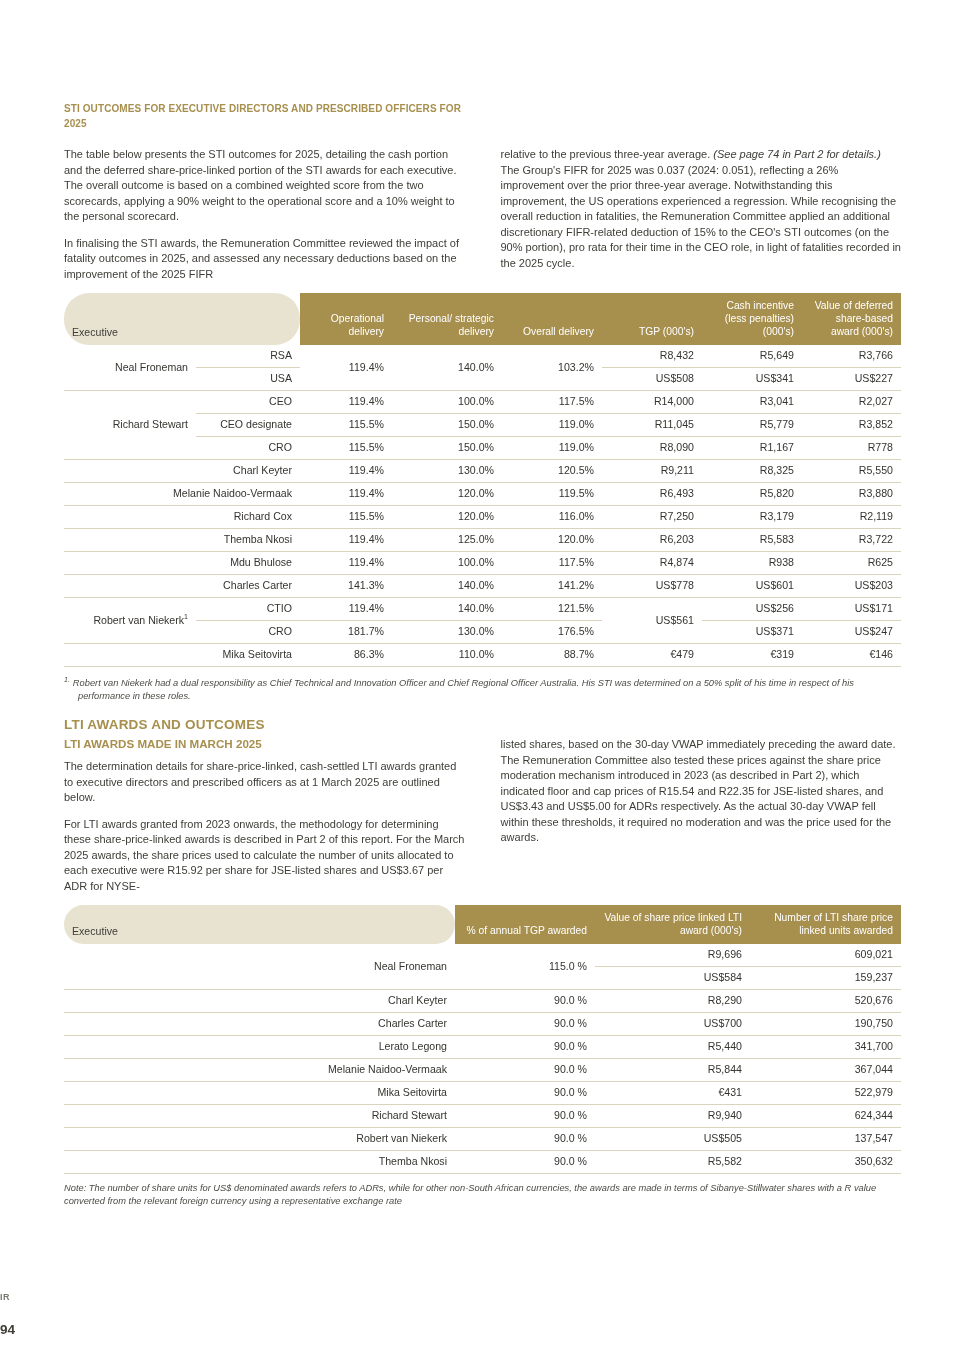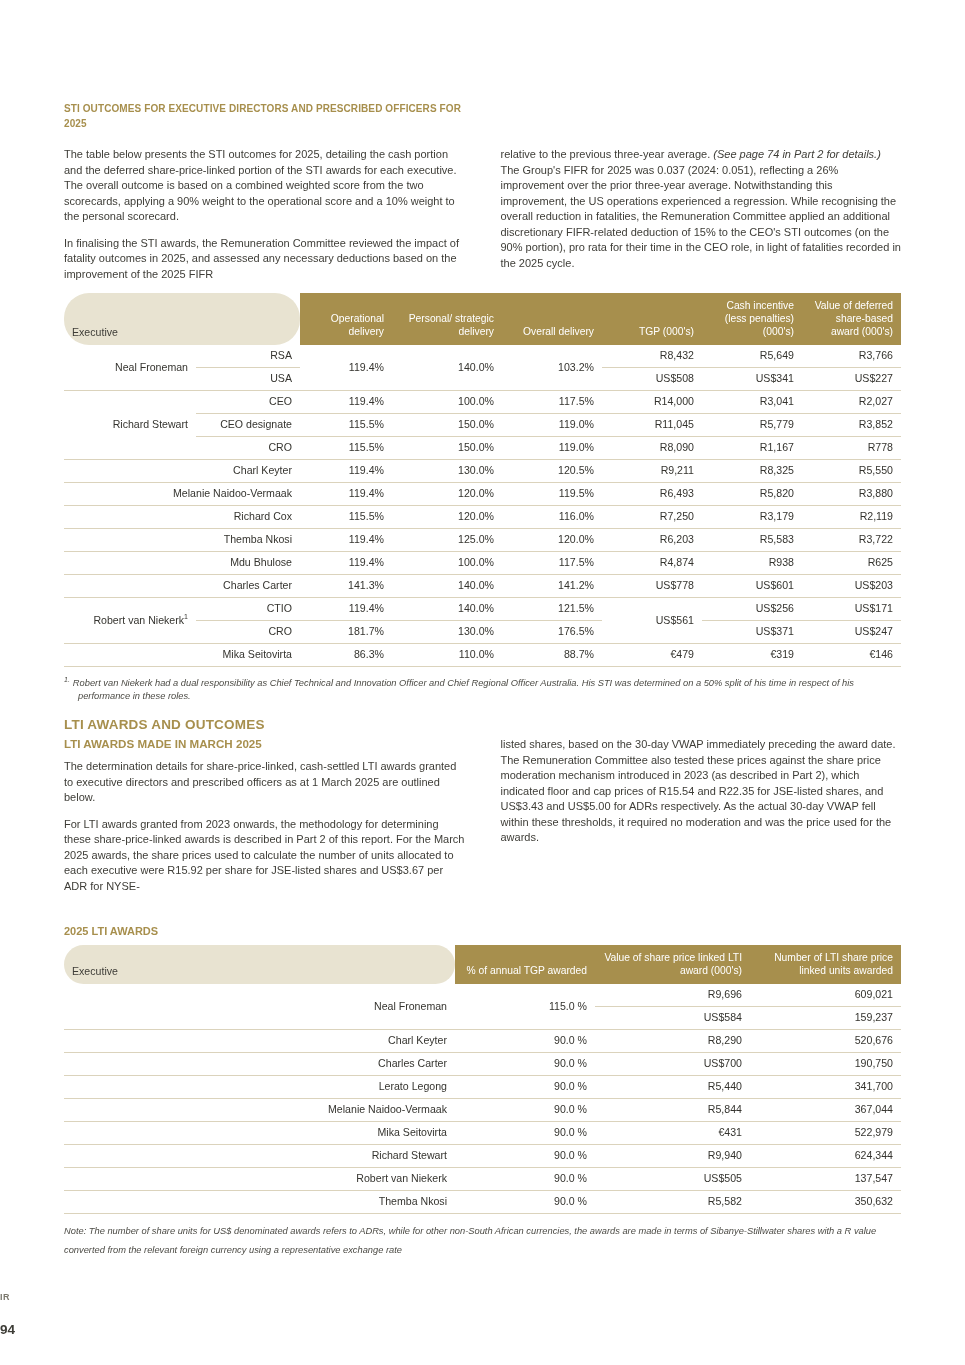--- a/index.html
+++ b/index.html
@@ -30,21 +30,21 @@
   .data-table td.cell-num { text-align:right; }
   .data-table td[data-name="executive-name-cell"] { padding-left:10px; }
   .data-table td sup { font-size:7px; line-height:0; }
 
   .footnote { font-size:9.3px; font-style:italic; color:#4c4b45; margin-top:7px; line-height:12.5px; padding-left:14px; text-indent:-14px; }
   .footnote sup { font-size:7px; font-style:italic; margin-right:3px; }
 
   .lti-main-heading { font-size:13.5px; margin-top:15px; margin-bottom:5px; letter-spacing:0.2px; }
   .lti-sub-heading { font-size:11.6px; margin-bottom:9px; }
 
-  .note { font-size:9.3px; font-style:italic; color:#4c4b45; margin-top:8px; line-height:19px; }
+  .note { font-size:9.3px; font-style:italic; color:#4c4b45; margin-top:8px; line-height:13px; }
 
   .page-footer { position:absolute; bottom:28px; left:0; width:100%; display:flex; justify-content:center; align-items:baseline; gap:20px;flex-direction:column; }
   .footer-ir { font-size:9px; font-weight:bold; color:#7b786d; letter-spacing:0.6px; }
   .footer-num { font-size:13.5px; font-weight:bold; color:#3e3d37; }
 </style>
 </head>
 <body>
 
 <div class="page" data-name="report-page">
   <div class="content" data-name="page-content">
@@ -223,21 +223,20 @@
         <div id="lti-col-left" data-name="lti-intro-left-paragraphs">
             <p data-name="paragraph">The determination details for share-price-linked, cash-settled LTI awards granted to executive directors and prescribed officers as at 1 March 2025 are outlined below.</p>
             <p data-name="paragraph">For LTI awards granted from 2023 onwards, the methodology for determining these share-price-linked awards is described in Part 2 of this report. For the March 2025 awards, the share prices used to calculate the number of units allocated to each executive were R15.92 per share for JSE-listed shares and US$3.67 per ADR for NYSE-</p>
           </div>
       </div>
       <div class="col" id="lti-col-right" data-name="lti-intro-right-column">
           <p data-name="paragraph">listed shares, based on the 30-day VWAP immediately preceding the award date. The Remuneration Committee also tested these prices against the share price moderation mechanism introduced in 2023 (as described in Part 2), which indicated floor and cap prices of R15.54 and R22.35 for JSE-listed shares, and US$3.43 and US$5.00 for ADRs respectively. As the actual 30-day VWAP fell within these thresholds, it required no moderation and was the price used for the awards.</p>
         </div>
     </div>
 
-    <h3 class="gold-heading table-title lti-table-title" data-name="lti-table-title">2025 LTI AWARDS</h3>
 
     <table class="data-table" data-name="lti-awards-table">
       <colgroup>
         <col style="width:391px">
           <col style="width:140px">
           <col style="width:155px">
           <col style="width:151px">
       </colgroup>
       <thead data-name="lti-table-header">
           <tr id="lti-head-row">

